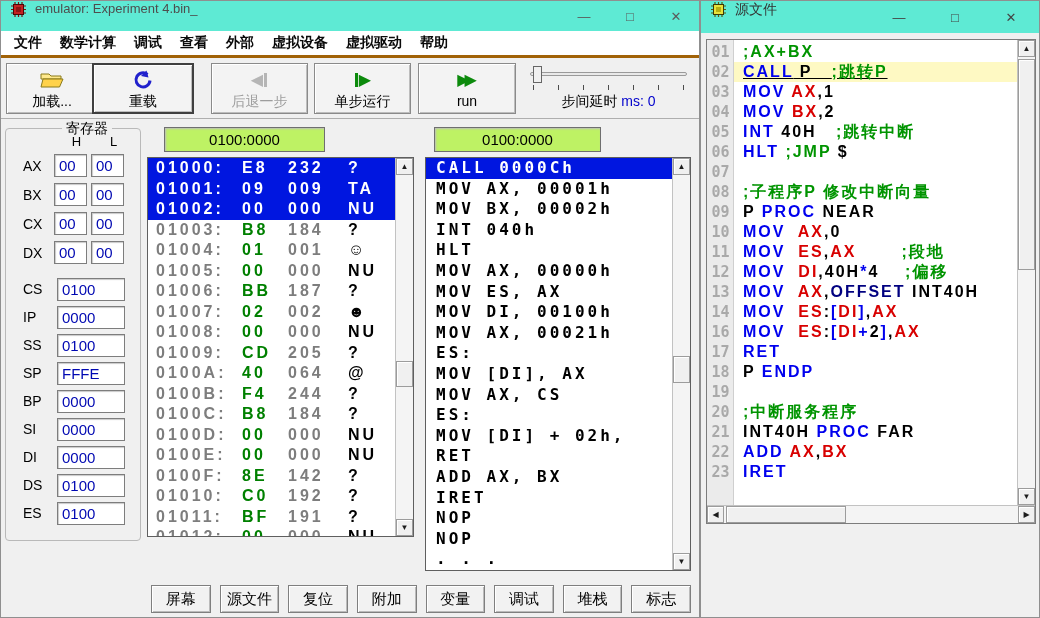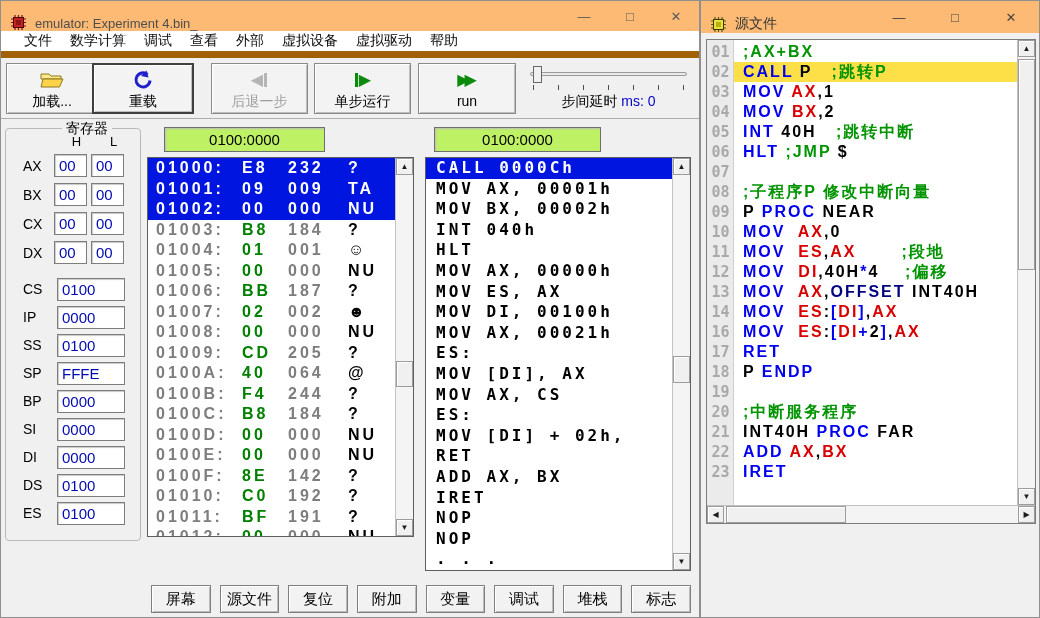--- a/index.html
+++ b/index.html
@@ -4,30 +4,30 @@
 <style>
   *{margin:0;padding:0;box-sizing:border-box;font-family:"Liberation Sans","DejaVu Sans",sans-serif;}
   html,body{width:1040px;height:618px;overflow:hidden;background:#fff;}
   body{position:relative;font-size:14px;}
 
   
   .win{position:absolute;top:0;height:618px;background:#f0f0f0;border:1px solid #8f8f8f;}
   #main-window{left:0;width:700px;}
   #source-window{left:700px;width:340px;}
 
-  .titlebar{height:30px;background:#fdba74;display:flex;align-items:flex-end;}
+  .titlebar{height:30px;background:#5eead4;display:flex;align-items:flex-start;}
   #source-window .titlebar{height:32px;}
   .tb-icon{margin-left:9px;width:17px;height:17px;flex:none;}
   .tb-title{margin-left:8px;font-size:13px;color:#4e4e4e;flex:1;white-space:nowrap;overflow:hidden;}
   #source-window .tb-title{font-size:14px;color:#333;}
   .wc{width:46px;height:100%;display:flex;align-items:center;justify-content:center;font-size:13px;color:#5b5b5b;cursor:pointer;}
   #source-window .wc{width:56px;color:#444;}
 
   
-  .menubar{height:27px;background:#fff;display:flex;align-items:center;padding-left:14px;border-bottom:7px solid #a16207;}
+  .menubar{height:27px;background:#fff;display:flex;align-items:center;padding-left:4px;border-bottom:3px solid #a16207;font-weight:bold;}
   .menu-item{padding:0 9px;font-size:14px;color:#0a0a0a;cursor:pointer;white-space:nowrap;}
 
   
   .toolbar{position:relative;height:61px;background:#f0f0f0;border-bottom:1px solid #aeaeae;}
   .tbtn{position:absolute;top:5px;height:51px;background:#f3f3f3;border:1px solid #8a8a8a;box-shadow:inset 1px 1px 0 #fff,inset -1px -1px 0 #bdbdbd;display:flex;flex-direction:column;align-items:center;justify-content:center;cursor:pointer;}
   .tbtn-default{border:2px solid #3f3f3f;}
   .tbtn-disabled{cursor:default;}
   .tbtn-disabled .tlabel{color:#9d9d9d;}
   .ticon{height:25px;display:flex;align-items:center;justify-content:center;}
   .tlabel{font-size:14px;color:#000;line-height:18px;}
@@ -89,21 +89,21 @@
   .bbar{position:absolute;left:150px;top:466px;width:540px;height:28px;display:flex;gap:9px;}
   .bbtn{flex:1;background:#f2f2f2;border:1px solid #7f7f7f;box-shadow:inset 1px 1px 0 #fff,inset -1px -1px 0 #bbb;font-size:15px;color:#000;display:flex;align-items:center;justify-content:center;cursor:pointer;white-space:nowrap;}
 
   
   .editor{position:absolute;left:5px;top:38px;width:330px;height:485px;background:#fff;border:1px solid #7c7c7c;}
   .gutter-bg{position:absolute;left:0;top:0;width:27px;height:465px;background:#ebebeb;border-right:1px solid #cfcfcf;}
   .src-lines{position:absolute;left:0;top:2px;right:18px;height:461px;overflow:hidden;}
   .src-line{display:flex;height:20px;line-height:20px;}
   .src-no{width:27px;flex:none;text-align:center;color:#a9a9a9;font-family:"DejaVu Sans Mono",monospace;font-weight:bold;font-size:15px;}
   .src-code{flex:1;padding-left:9px;font-family:"DejaVu Sans Mono",monospace;font-weight:bold;font-size:16px;letter-spacing:2px;white-space:pre;overflow:hidden;color:#000;}
-  .src-line.hl .src-code{background:#fde047;}
+  .src-line.hl .src-code{background:#fef9c3;text-decoration:underline;}
   .tk-k{color:#0000ee;} .tk-r{color:#d80000;} .tk-c{color:#009400;} .tk-p{color:#000;} .tk-o{color:#0000ee;} .tk-f{color:#000080;}
   .src-sbv{height:465px;bottom:auto;}
   .src-thumb{top:19px;height:211px;}
   .sbh{position:absolute;left:0;right:0;bottom:0;height:18px;background:#f4f4f4;border-top:1px solid #c2c2c2;}
   .sbh .sb-btn{height:auto;top:0;bottom:0;width:17px;}
   .sbh .sb-btn.left{left:0;right:auto;} .sbh .sb-btn.right{right:0;left:auto;}
   .h-thumb{top:0;bottom:0;left:19px;width:120px;height:auto;}
 </style>
 </head>
 <body>

